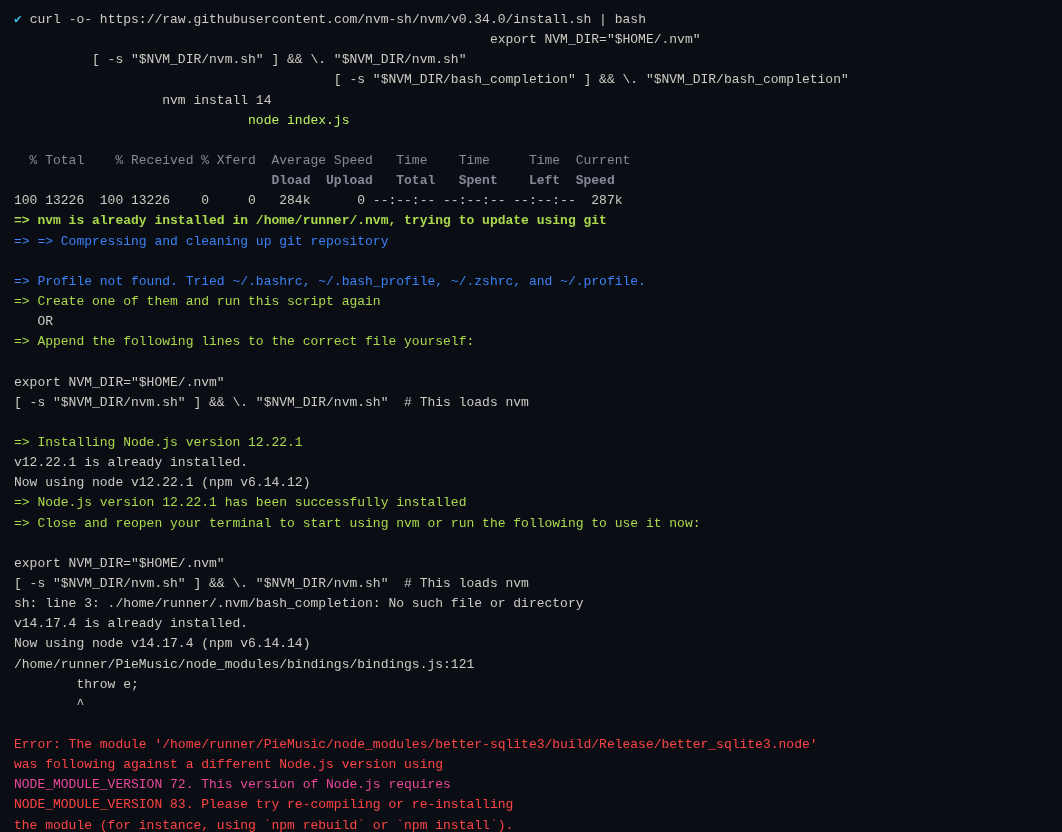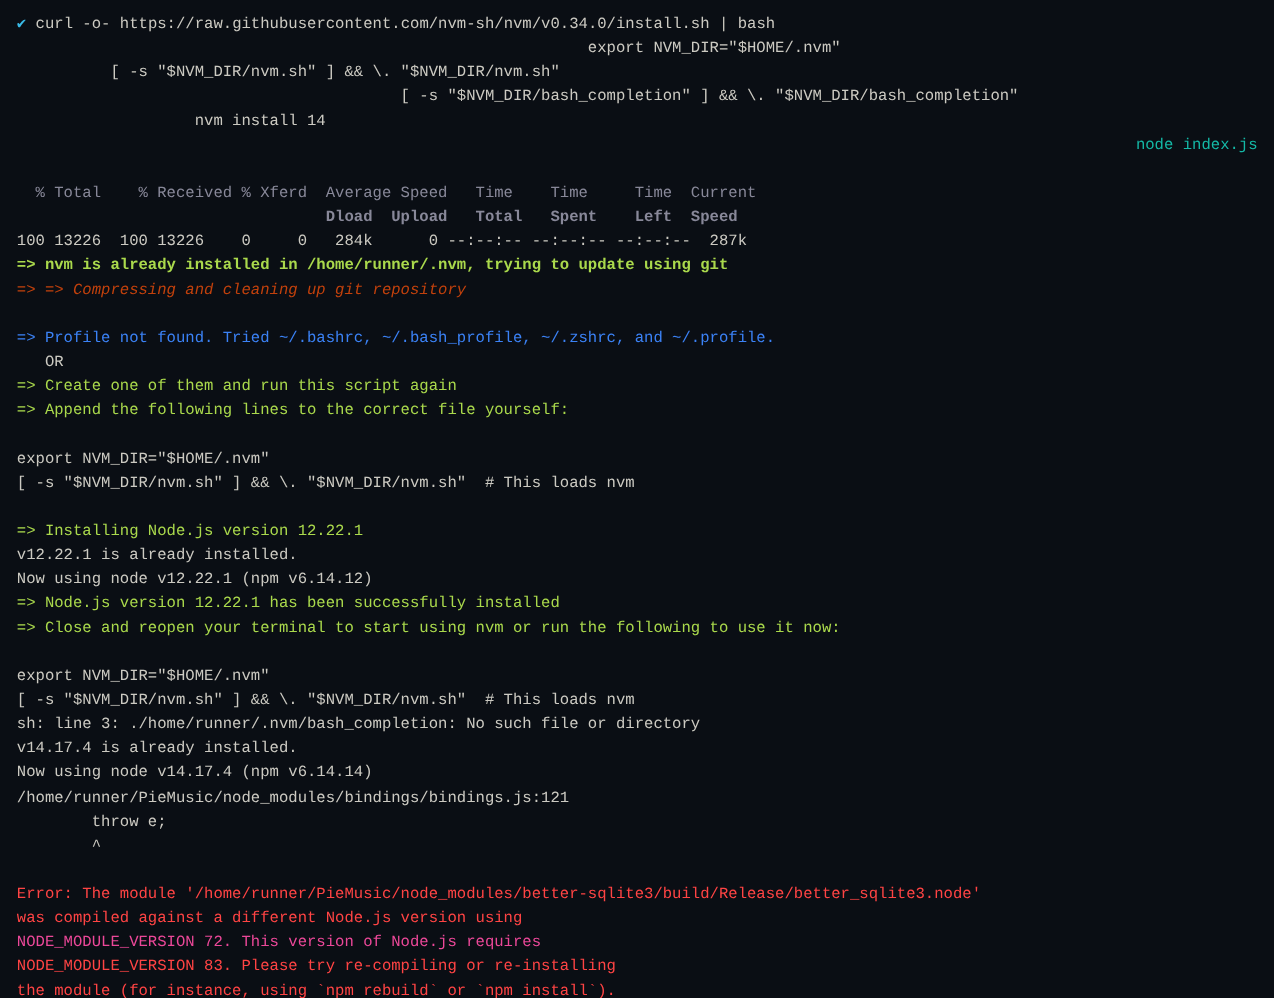--- a/index.html
+++ b/index.html
@@ -41,31 +41,31 @@
 </head>
 <body>
 
 <div class="terminal">
   <div id="terminal-content">
       <span class="line"><span style="color: rgb(57, 186, 230);">✔</span><span style="color: rgb(204, 202, 194);"> curl -o- https://raw.githubusercontent.com/nvm-sh/nvm/v0.34.0/install.sh | bash</span></span>
       <span class="line" style="color: rgb(204, 202, 194);">                                                             export NVM_DIR="$HOME/.nvm"</span>
       <span class="line" style="color: rgb(204, 202, 194);">          [ -s "$NVM_DIR/nvm.sh" ] &amp;&amp; \. "$NVM_DIR/nvm.sh"</span>
       <span class="line" style="color: rgb(204, 202, 194);">                                         [ -s "$NVM_DIR/bash_completion" ] &amp;&amp; \. "$NVM_DIR/bash_completion"</span>
       <span class="line" style="color: rgb(204, 202, 194);">                   nvm install 14</span>
-      <span class="line" style="color: #14b8a6; text-align: right;">                              node index.js</span>
+      <span class="line" style="color: #bef264;">                              node index.js</span>
       <span class="empty-line"></span>
       <span class="line" style="color: rgb(136, 136, 153);">  % Total    % Received % Xferd  Average Speed   Time    Time     Time  Current</span>
       <span class="line" style="color: rgb(136, 136, 153); font-weight: bold;">                                 Dload  Upload   Total   Spent    Left  Speed</span>
       <span class="line" style="color: rgb(204, 202, 194);">100 13226  100 13226    0     0   284k      0 --:--:-- --:--:-- --:--:--  287k</span>
       <span class="line" style="color: rgb(170, 217, 76); font-weight: bold;">=&gt; nvm is already installed in /home/runner/.nvm, trying to update using git</span>
-      <span class="line" style="color: #c2410c; font-style: italic;">=&gt; =&gt; Compressing and cleaning up git repository</span>
+      <span class="line" style="color: #3b82f6;">=&gt; =&gt; Compressing and cleaning up git repository</span>
       <span class="empty-line"></span>
       <span class="line" style="color: #3b82f6;">=&gt; Profile not found. Tried ~/.bashrc, ~/.bash_profile, ~/.zshrc, and ~/.profile.</span>
+      <span class="line" style="color: rgb(170, 217, 76);">=&gt; Create one of them and run this script again</span>
       <span class="line" style="color: rgb(204, 202, 194);">   OR</span>
-      <span class="line" style="color: rgb(170, 217, 76);">=&gt; Create one of them and run this script again</span>
       <span class="line" style="color: rgb(170, 217, 76);">=&gt; Append the following lines to the correct file yourself:</span>
       <span class="empty-line"></span>
       <span class="line" style="color: rgb(204, 202, 194);">export NVM_DIR="$HOME/.nvm"</span>
       <span class="line" style="color: rgb(204, 202, 194);">[ -s "$NVM_DIR/nvm.sh" ] &amp;&amp; \. "$NVM_DIR/nvm.sh"  # This loads nvm</span>
       <span class="empty-line"></span>
       <span class="line" style="color: rgb(170, 217, 76);">=&gt; Installing Node.js version 12.22.1</span>
       <span class="line" style="color: rgb(204, 202, 194);">v12.22.1 is already installed.</span>
       <span class="line" style="color: rgb(204, 202, 194);">Now using node v12.22.1 (npm v6.14.12)</span>
       <span class="line" style="color: rgb(170, 217, 76);">=&gt; Node.js version 12.22.1 has been successfully installed</span>
       <span class="line" style="color: rgb(170, 217, 76);">=&gt; Close and reopen your terminal to start using nvm or run the following to use it now:</span>
@@ -73,18 +73,18 @@
       <span class="line" style="color: rgb(204, 202, 194);">export NVM_DIR="$HOME/.nvm"</span>
       <span class="line" style="color: rgb(204, 202, 194);">[ -s "$NVM_DIR/nvm.sh" ] &amp;&amp; \. "$NVM_DIR/nvm.sh"  # This loads nvm</span>
       <span class="line" style="color: rgb(204, 202, 194);">sh: line 3: ./home/runner/.nvm/bash_completion: No such file or directory</span>
       <span class="line" style="color: rgb(204, 202, 194);">v14.17.4 is already installed.</span>
       <span class="line" style="color: rgb(204, 202, 194);">Now using node v14.17.4 (npm v6.14.14)</span>
       <span class="line" style="color: rgb(204, 202, 194);">/home/runner/PieMusic/node_modules/bindings/bindings.js:121</span>
       <span class="line" style="color: rgb(204, 202, 194);">        throw e;</span>
       <span class="line" style="color: rgb(204, 202, 194);">        ^</span>
       <span class="empty-line"></span>
       <span class="line" style="color: rgb(255, 68, 68);">Error: The module '/home/runner/PieMusic/node_modules/better-sqlite3/build/Release/better_sqlite3.node'</span>
-      <span class="line" style="color: rgb(255, 68, 68);">was compiled against a different Node.js version using</span>
+      <span class="line" style="color: rgb(255, 68, 68);">was following against a different Node.js version using</span>
       <span class="line" style="color: #ec4899;">NODE_MODULE_VERSION 72. This version of Node.js requires</span>
       <span class="line" style="color: rgb(255, 68, 68);">NODE_MODULE_VERSION 83. Please try re-compiling or re-installing</span>
       <span class="line" style="color: rgb(255, 68, 68);">the module (for instance, using `npm rebuild` or `npm install`).</span>
     </div>
 </div>
 
 </body></html>

